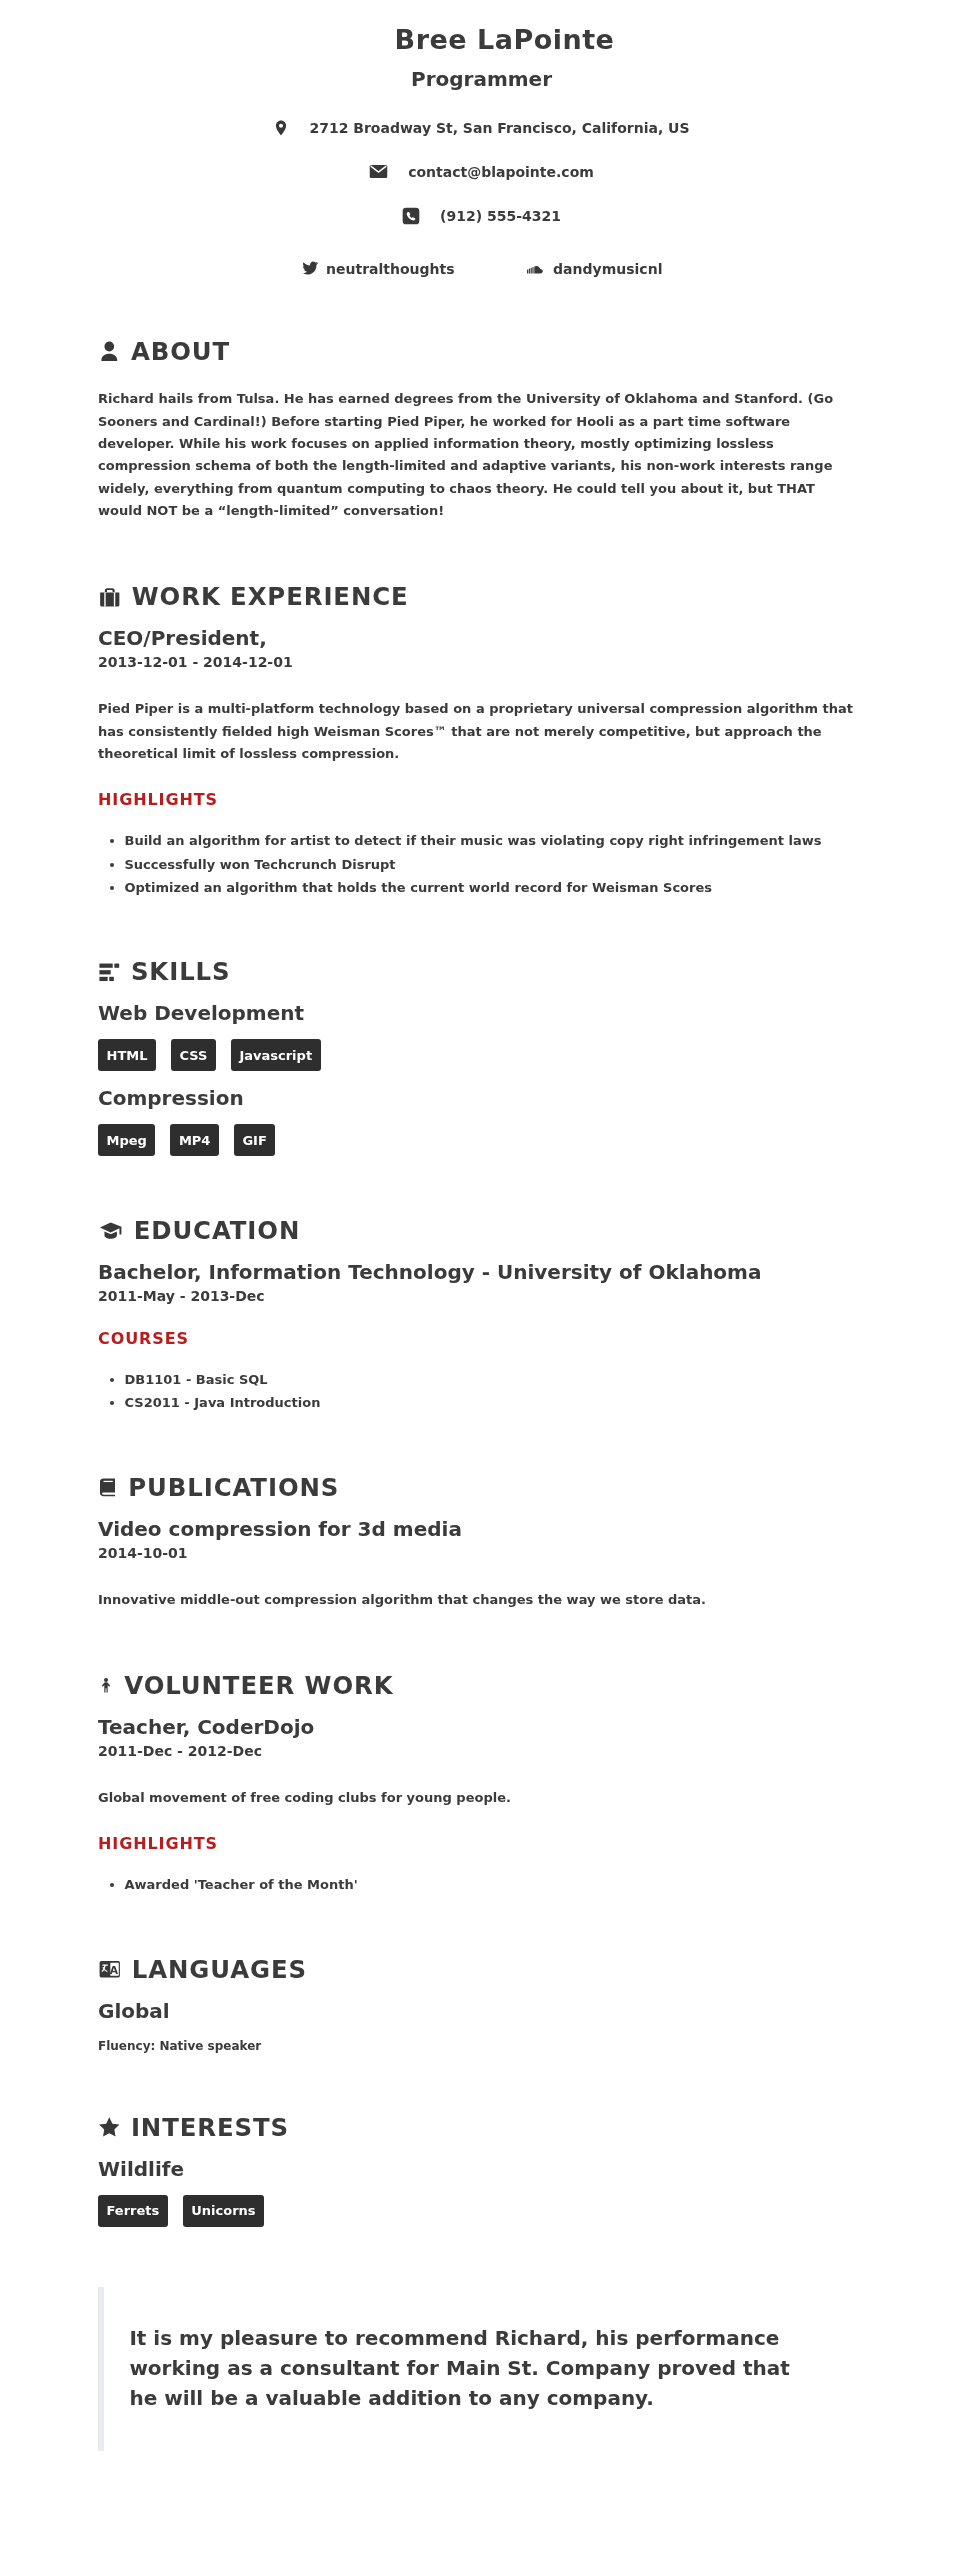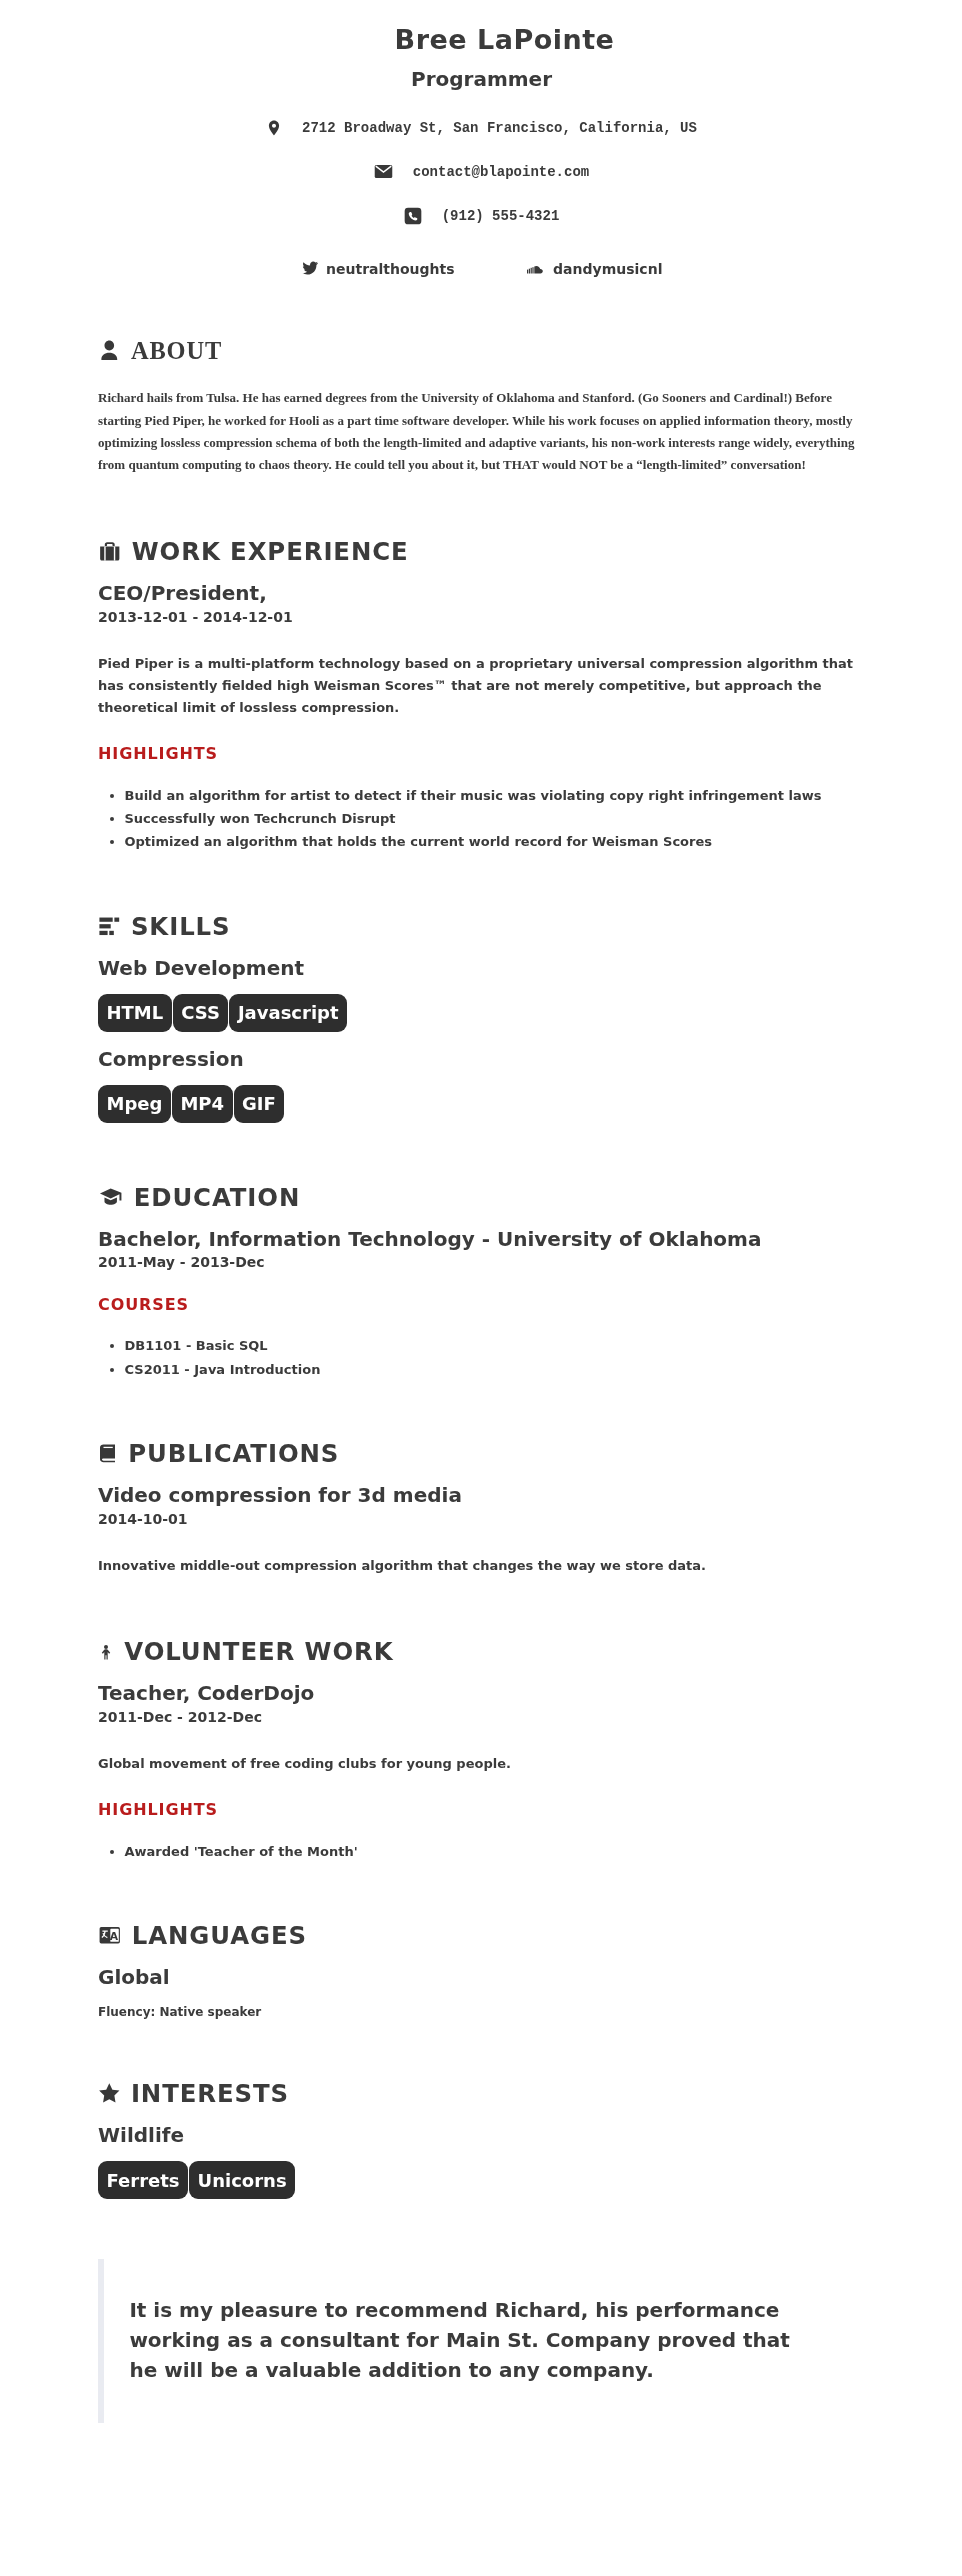--- a/index.html
+++ b/index.html
@@ -9,43 +9,43 @@
     color:#3b3b3b;
     -webkit-font-smoothing:antialiased;
   }
   .page{width:963px;min-height:2576px;box-sizing:border-box;padding:24.4px 0 103px;}
 
   
   .header{text-align:center;}
   .name{font-size:27px;font-weight:bold;letter-spacing:0.5px;margin:0 0 11.3px;padding-left:46px;}
   .role-title{font-size:20px;font-weight:bold;margin:0 0 28px;}
   .contact-row{display:flex;justify-content:center;align-items:center;gap:20px;
-               margin-bottom:27px;font-size:14px;font-weight:bold;font-family:Liberation Mono, monospace;}
+               margin-bottom:27px;font-size:14px;font-weight:bold;}
   .contact-row svg{flex:none;}
   .social-row{display:flex;justify-content:center;align-items:center;gap:71px;margin-top:36px;}
   .social-item{display:flex;align-items:center;gap:7.5px;font-size:14px;font-weight:bold;}
 
   
   main{padding:0 98px;}
   section{margin-top:60px;}
-  section:first-of-type{font-family:Liberation Serif, serif;}
+  section:first-of-type{}
   .sec-head{display:flex;align-items:center;gap:10.3px;font-size:24.4px;font-weight:bold;
             letter-spacing:0.9px;margin:0;}
   .sec-head svg{flex:none;}
   .subhead{font-size:20px;font-weight:bold;margin:15px 0 3.8px;}
   .date{font-size:14px;font-weight:bold;margin:1.9px 0 0;}
   .body-text{font-size:13px;font-weight:bold;line-height:1.72;margin:28px 0 0;max-width:763px;}
   .label-muted{font-size:16px;font-weight:bold;color:#b91c1c;letter-spacing:0.9px;margin:24.4px 0 0;}
   ul.bullets{margin:22.6px 0 0 7.5px;padding-left:19px;}
   ul.bullets li{font-size:13px;font-weight:bold;line-height:1.5;margin-bottom:3.8px;}
 
   
   .badges{display:flex;margin:14px 0 1.9px;}
-  .badge{background:#2e2e2e;color:#ffffff;font-size:18px;font-weight:bold;
-         padding:8.5px 8.5px;margin-right:1px;border-radius:9px;}
+  .badge{background:#2e2e2e;color:#ffffff;font-size:13px;font-weight:bold;
+         padding:8.5px 8.5px;margin-right:15px;border-radius:3px;}
 
   
   .quote-block{margin-top:43px;border-left:6.6px solid #e9ebf1;padding:36px 0 38px 25.4px;}
   .quote-text{font-size:20px;font-weight:bold;line-height:1.5;max-width:691px;margin:0;}
 
   .fluency{font-size:12px;font-weight:bold;margin:16px 0 0;}
   .icon{display:inline-flex;align-items:center;}
 </style>
 </head>
 <body>

